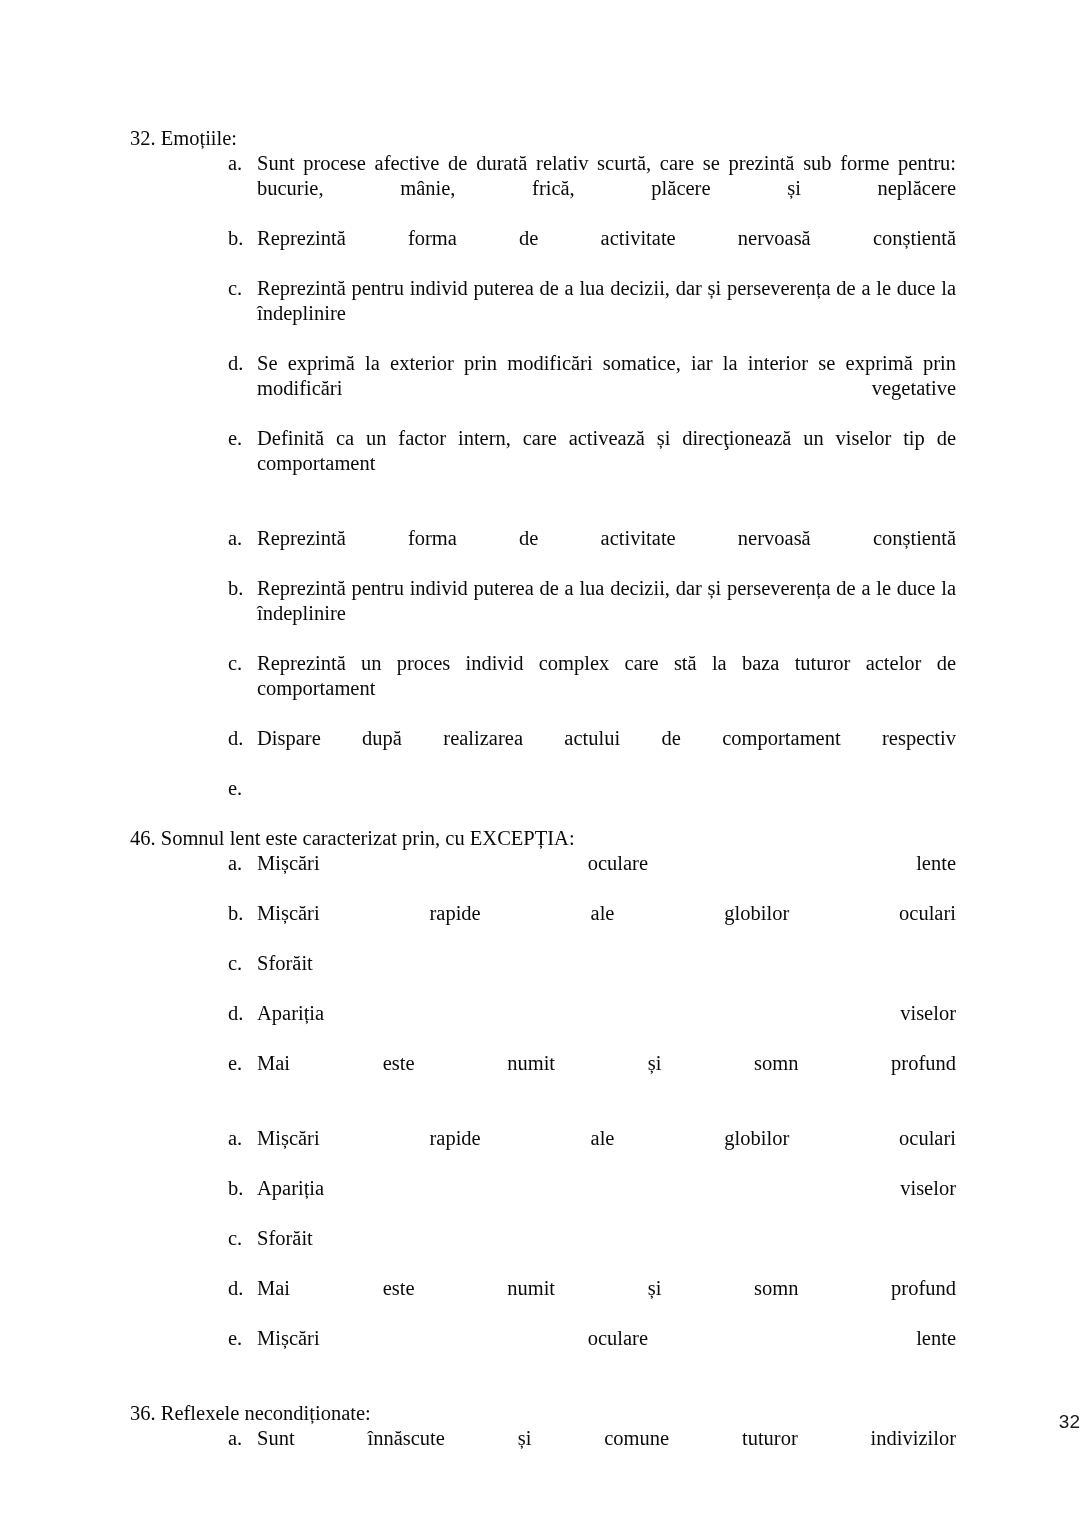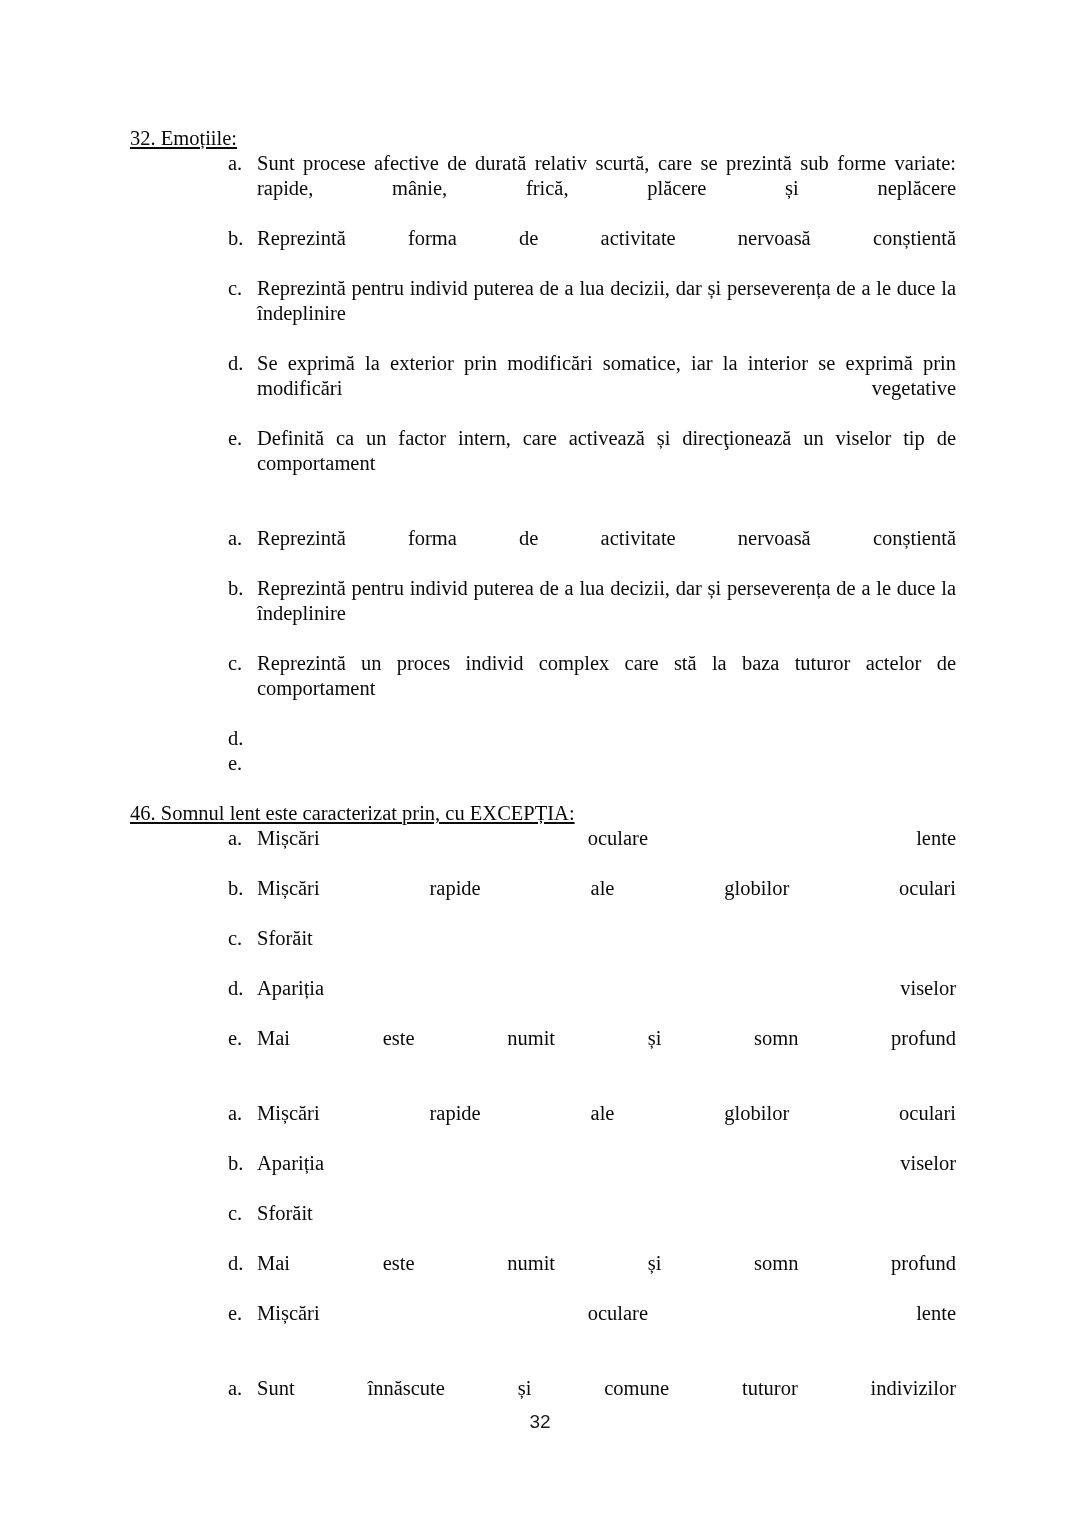--- a/index.html
+++ b/index.html
@@ -27,21 +27,20 @@
   }
   .qblock:last-of-type {
     margin-bottom: 0;
   }
   .qtitle {
     font-size: 20.5px;
     line-height: 25px;
     margin: 0;
     padding: 0;
     white-space: pre;
-    text-decoration: underline;
   }
   .options {
     list-style: none;
     margin: 0;
     padding: 0;
   }
   .option {
     display: flex;
     align-items: flex-start;
     font-size: 20.5px;
@@ -64,40 +63,40 @@
   .opt-text::after {
     content: "";
     display: inline-block;
     width: 100%;
   }
   .page-number {
     position: absolute;
     left: 0;
     right: 0;
     top: 1410px;
-    text-align: center;
+    text-align: right;
     font-family: "Liberation Sans", "DejaVu Sans", sans-serif;
     font-size: 19px;
     line-height: 24px;
     color: #1a1a1a;
   }
 </style>
 </head>
 <body>
 
 <div class="page">
 
   <div class="content">
 
     <div class="qblock">
       <p class="qtitle">32. Emoțiile:</p>
       <ul class="options">
         <li class="option">
           <span class="opt-letter">a.</span>
-          <span class="opt-text">Sunt procese afective de durată relativ scurtă, care se prezintă sub forme variate: rapide, mânie, frică, plăcere și neplăcere</span>
+          <span class="opt-text">Sunt procese afective de durată relativ scurtă, care se prezintă sub forme pentru: bucurie, mânie, frică, plăcere și neplăcere</span>
         </li>
         <li class="option">
           <span class="opt-letter">b.</span>
           <span class="opt-text">Reprezintă forma de activitate nervoasă conștientă</span>
         </li>
         <li class="option">
           <span class="opt-letter">c.</span>
           <span class="opt-text">Reprezintă pentru individ puterea de a lua decizii, dar și perseverența de a le duce la îndeplinire</span>
         </li>
         <li class="option">
@@ -120,20 +119,21 @@
         <li class="option">
           <span class="opt-letter">b.</span>
           <span class="opt-text">Reprezintă pentru individ puterea de a lua decizii, dar și perseverența de a le duce la îndeplinire</span>
         </li>
         <li class="option">
           <span class="opt-letter">c.</span>
           <span class="opt-text">Reprezintă un proces individ complex care stă la baza tuturor actelor de comportament</span>
         </li>
         <li class="option">
           <span class="opt-letter">d.</span>
+          <span class="opt-text">Dispare după realizarea actului de comportament respectiv</span>
         </li>
         <li class="option">
           <span class="opt-letter">e.</span>
         </li>
       </ul>
     </div>
 
     <div class="qblock">
       <p class="qtitle">46. Somnul lent este caracterizat prin, cu EXCEPȚIA:</p>
       <ul class="options">
@@ -179,20 +179,21 @@
           <span class="opt-text">Mai este numit și somn profund</span>
         </li>
         <li class="option">
           <span class="opt-letter">e.</span>
           <span class="opt-text">Mișcări oculare lente</span>
         </li>
       </ul>
     </div>
 
     <div class="qblock">
+      <p class="qtitle">36. Reflexele necondiționate:</p>
       <ul class="options">
         <li class="option">
           <span class="opt-letter">a.</span>
           <span class="opt-text">Sunt înnăscute și comune tuturor indivizilor</span>
         </li>
 
       </ul>
     </div>
 
   </div>

